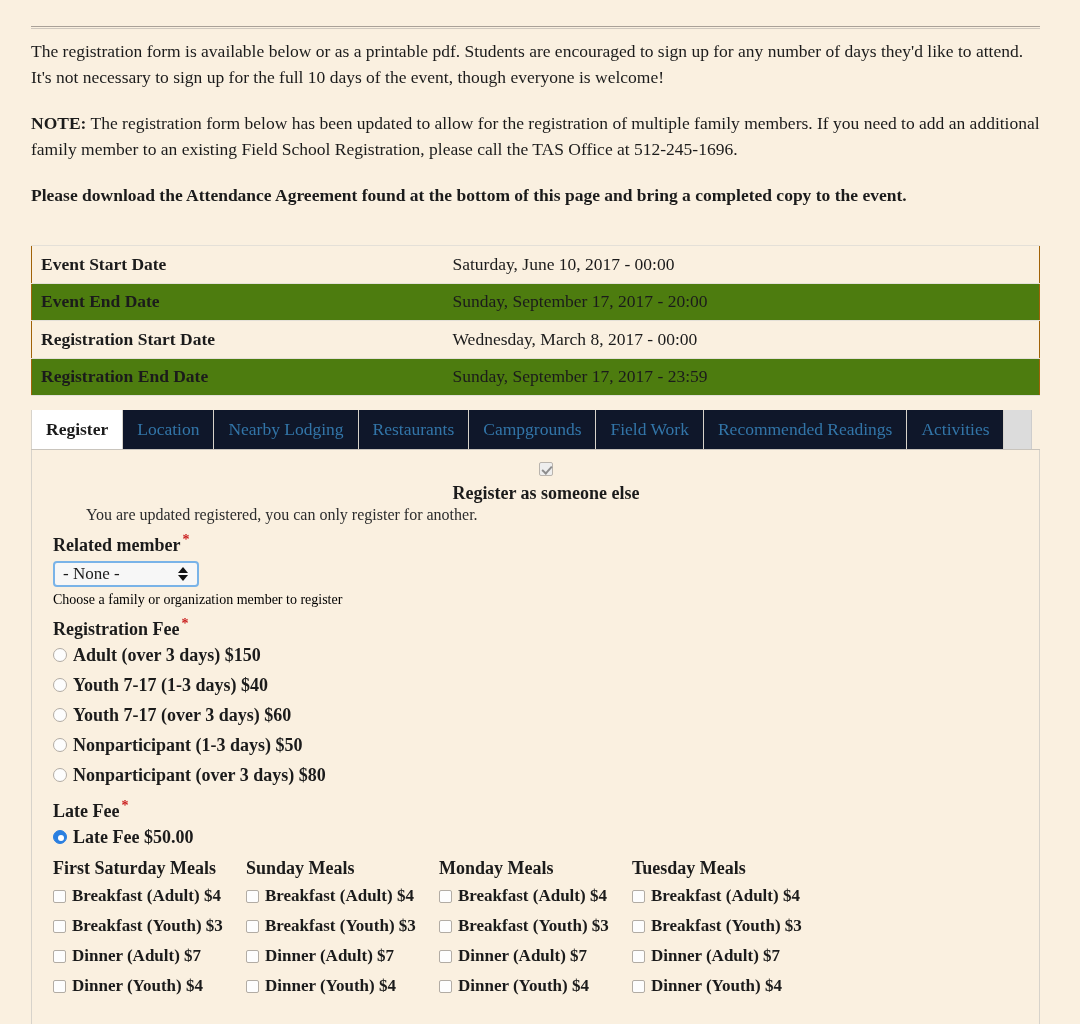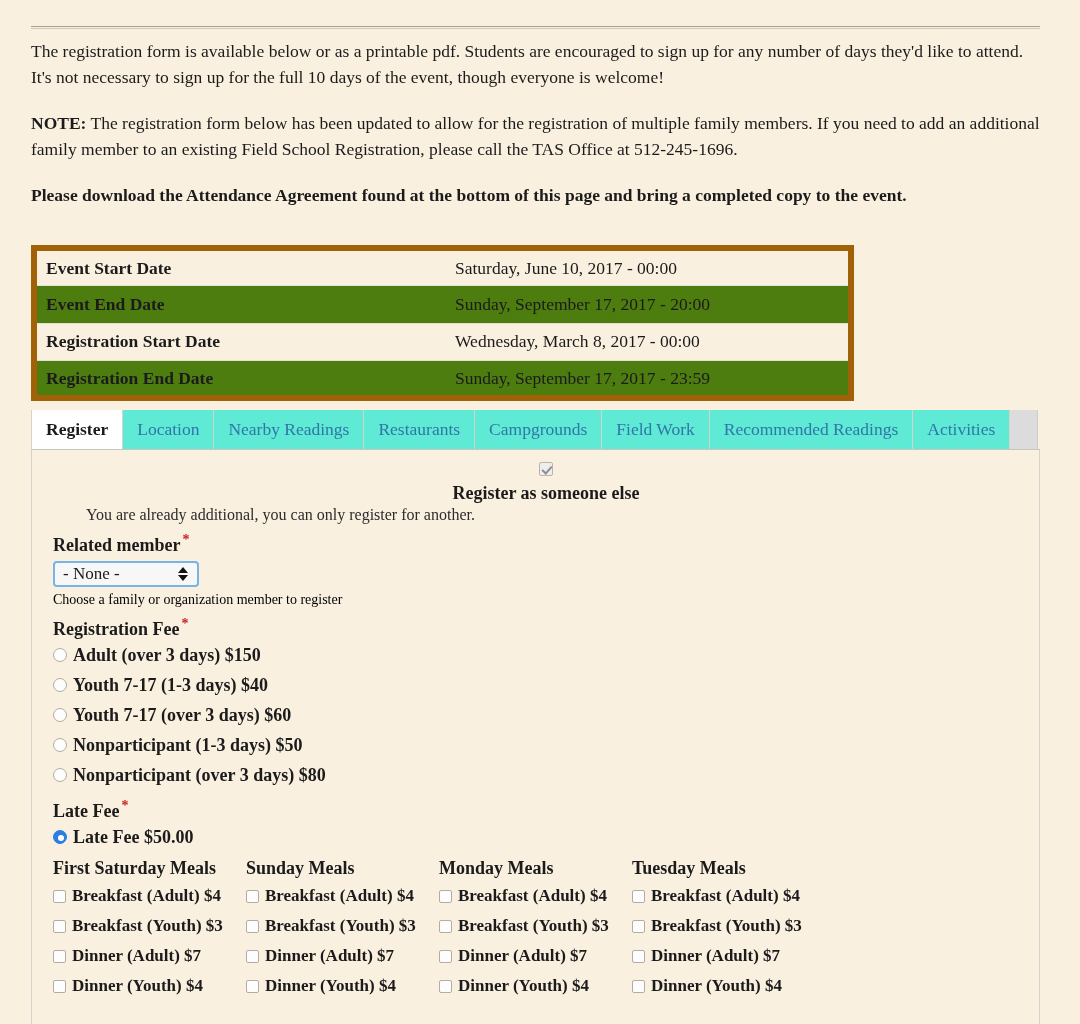--- a/index.html
+++ b/index.html
@@ -24,23 +24,23 @@
   }
 
   
   .prose { position: absolute; left: 31px; top: 38px; width: 1010px; }
   .prose p { margin: 0 0 20px 0; line-height: 26px; font-size: 17.5px; }
   .b { font-weight: bold; }
   .lead-bold { font-weight: bold; }
 
   
   .info-table {
-    position: absolute; left: 31px; top: 245px; width: 823px;
+    position: absolute; left: 31px; top: 245px; width: 1009px;
     border-collapse: collapse;
-    border: 6px solid #a16207;
+    border: 1px solid #a16207;
     padding-left: 20px;
   }
   .info-table tr { height: 37.5px; }
   .info-table tr.odd  { background: #faf0e0; }
   .info-table tr.even { background: #4d7c0f; }
   .info-table td {
     padding: 0 0 0 9px;
     border-top: 1px solid #e4e0d8;
     border-bottom: 1px solid #e4e0d8;
     font-size: 17.5px;
@@ -52,21 +52,21 @@
 
   
   .tabs {
     position: absolute; left: 31px; top: 410px; width: 1009px; height: 40px;
     display: flex; align-items: stretch;
     border-bottom: 1px solid #c9c4bc;
   }
   .tab {
     display: flex; align-items: center; justify-content: center;
     padding: 0 14px;
-    background: #5eead4;
+    background: #0f172a;
     border-right: 1px solid #d7d3cb;
     color: #3275a8;
     font-size: 17.5px;
     line-height: 1;
     white-space: nowrap;
     cursor: pointer;
   }
   .tab:first-child { border-left: 1px solid #d7d3cb; }
   .tab.active {
     background: #ffffff;
@@ -186,37 +186,37 @@
       <tr class="even">
         <td class="lbl">Registration End Date</td>
         <td class="val">Sunday, September 17, 2017 - 23:59</td>
       </tr>
     </tbody>
   </table>
 
   <div class="tabs">
     <div class="tab active">Register</div>
     <div class="tab">Location</div>
-    <div class="tab">Nearby Readings</div>
+    <div class="tab">Nearby Lodging</div>
     <div class="tab">Restaurants</div>
     <div class="tab">Campgrounds</div>
     <div class="tab">Field Work</div>
     <div class="tab">Recommended Readings</div>
     <div class="tab">Activities</div>
     <div class="tab-stub"></div>
   </div>
 
   <div class="panel">
     <div class="panel-inner">
 
       <div class="row-check">
         <span class="cb-disabled"></span>
         <span class="strong-lbl">Register as someone else</span>
       </div>
-      <div class="help-indent">You are already additional, you can only register for another.</div>
+      <div class="help-indent">You are updated registered, you can only register for another.</div>
 
       <div class="field-label"><span>Related member</span><span class="req">*</span></div>
       <div class="select-wrap">
         <span>- None -</span>
         <span class="spinner">
             <i class="up"></i>
             <i class="down"></i>
           </span>
       </div>
       <div class="help-text">Choose a family or organization member to register</div>

